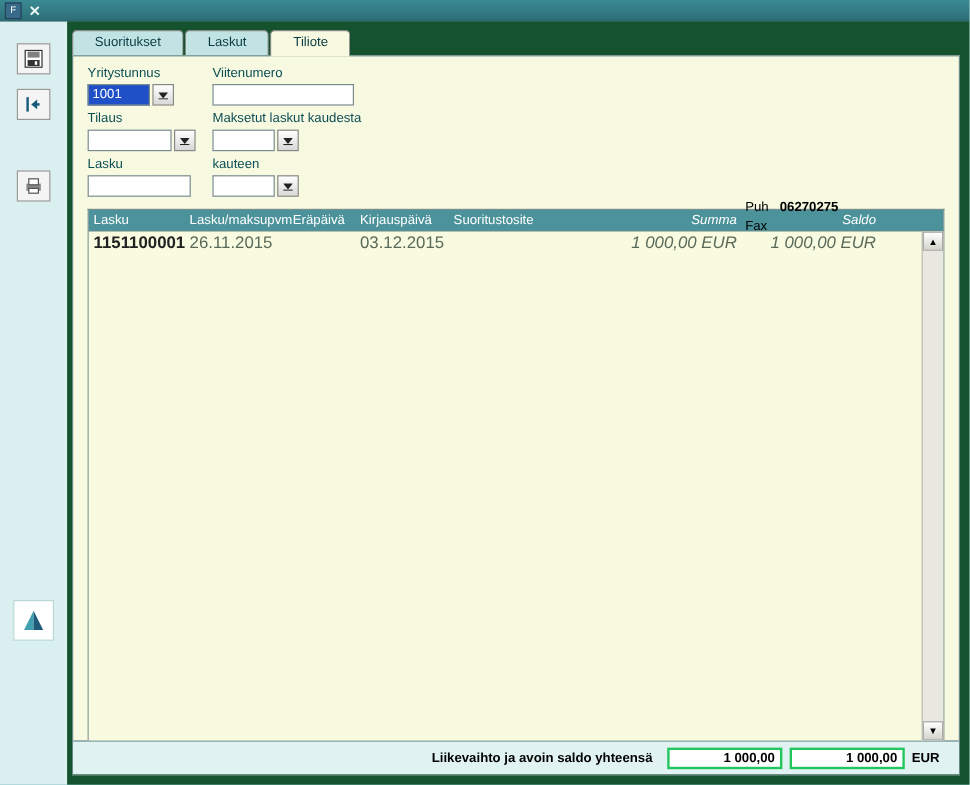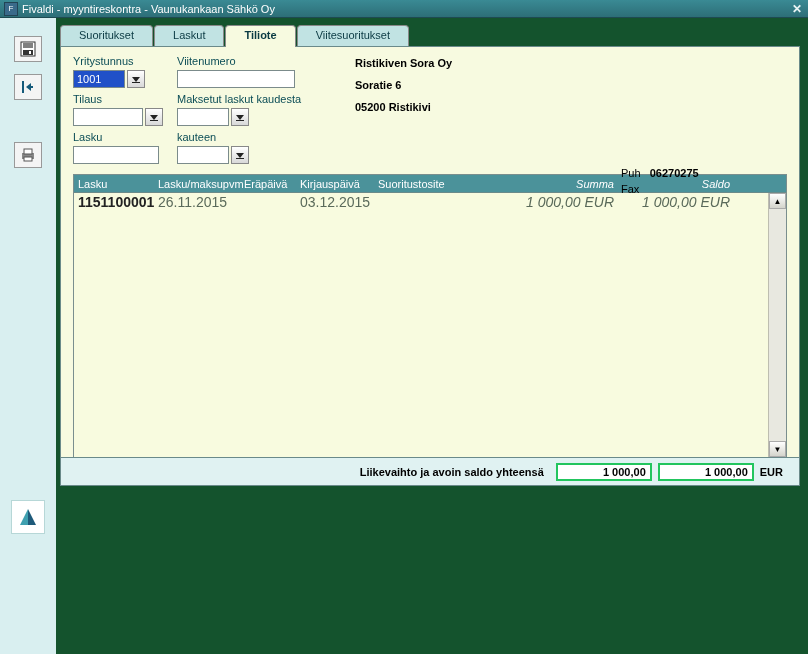--- a/index.html
+++ b/index.html
@@ -84,28 +84,28 @@
     border: 1px solid #888;
     border-bottom: none;
     background: #c1e3e3;
     color: #0a3a43;
     position: relative;
     top: 1px;
     font-size: 11px;
   }
   .tab.active {
     background: #f7fae0;
-    font-weight: bold;
+    font-weight: normal;
     z-index: 2;
   }
   .panel {
     margin: 0 8px 8px 4px;
     background: #f7fae0;
     border: 1px solid #6a8a8a;
-    height: 440px;
+    height: 600px;
     display: flex;
     flex-direction: column;
     position: relative;
   }
   .form-area {
     display: grid;
     grid-template-columns: 94px 168px 1fr;
     padding: 8px 12px 6px 12px;
     row-gap: 2px;
     column-gap: 10px;
@@ -211,21 +211,20 @@
     padding: 1px 4px;
     font-weight: bold;
   }
   .ralign { text-align: right; font-style: italic; }
 </style>
 </head>
 <body>
 
 <div class="titlebar">
   <span class="app-icon">F</span>
-  <span class="titletext">Fivaldi - myyntireskontra - Vaunukankaan Sähkö Oy</span>
   <span class="closebtn">✕</span>
 </div>
 
 <div class="shell">
   <div class="sidebar">
     <div class="sb-btn">
       <svg width="16" height="16" viewBox="0 0 16 16">
         <rect x="1" y="1" width="14" height="14" fill="#fff" stroke="#333"></rect>
         <rect x="3" y="2" width="10" height="5" fill="#808080"></rect>
         <rect x="3" y="9" width="10" height="5" fill="#333"></rect>
@@ -254,21 +253,20 @@
         <polygon points="20,20 12,4 12,20" fill="#1e5a7a"></polygon>
       </svg>
     </div>
   </div>
 
   <div class="main">
     <div class="tabs">
       <div class="tab">Suoritukset</div>
       <div class="tab">Laskut</div>
       <div class="tab active">Tiliote</div>
-      <div class="tab">Viitesuoritukset</div>
     </div>
 
     <div class="panel">
       <div class="form-area">
 
         <div class="form-col">
           <label>Yritystunnus</label>
           <div class="fieldrow">
             <input class="textin sel" style="width: 52px;" value="1001">
             <div class="ddbtn">
@@ -314,25 +312,20 @@
             <input class="textin" style="width: 52px;" value="">
             <div class="ddbtn">
               <svg width="8" height="8" viewBox="0 0 8 8">
                   <polygon points="0,2 8,2 4,7" fill="#222"></polygon>
                   <rect x="0" y="7" width="8" height="1" fill="#222"></rect>
                 </svg>
             </div>
           </div>
         </div>
 
-        <div class="company-block">
-          <div class="line bold">Ristikiven Sora Oy</div>
-          <div class="line bold">Soratie 6</div>
-          <div class="line bold">05200 Ristikivi</div>
-        </div>
       </div>
 
       <div class="phonefax">
         <div>
           <span>Puh</span>&nbsp;&nbsp;
           <span class="bold" style="font-weight:bold">06270275</span>
         </div>
         <div>
           <span>Fax</span>
           <span></span>

